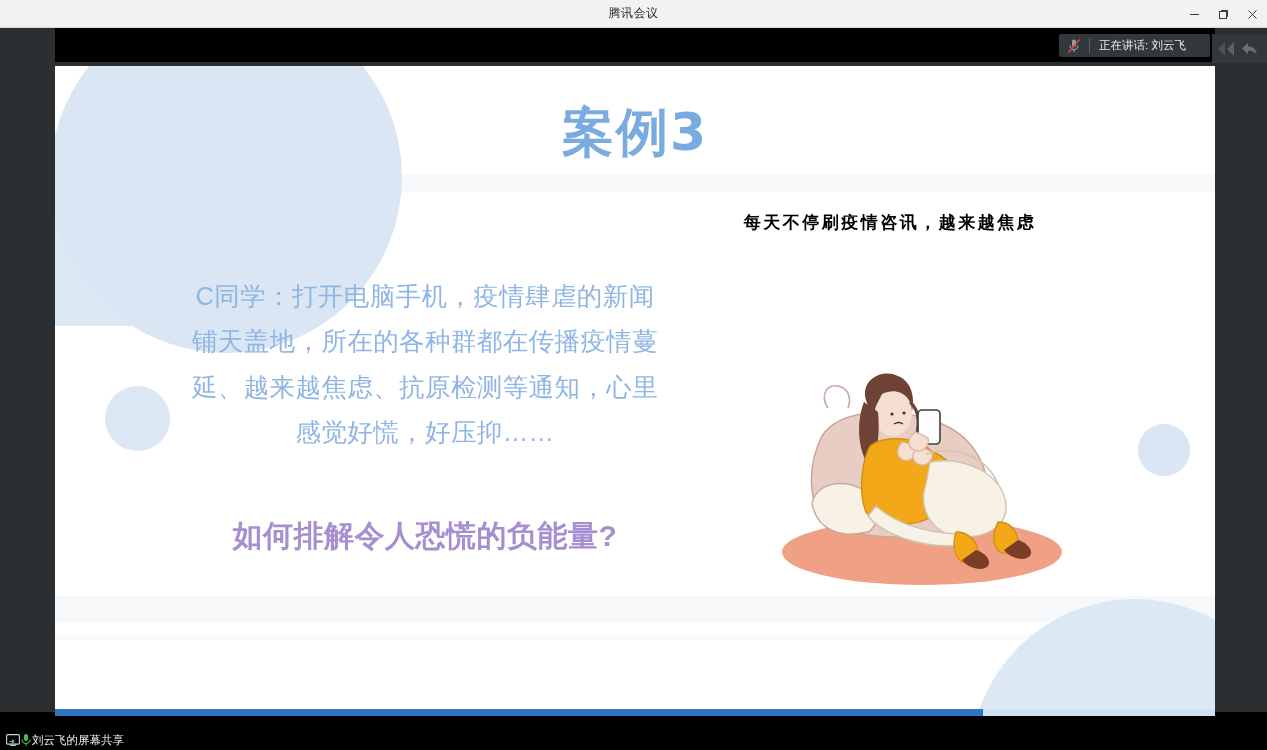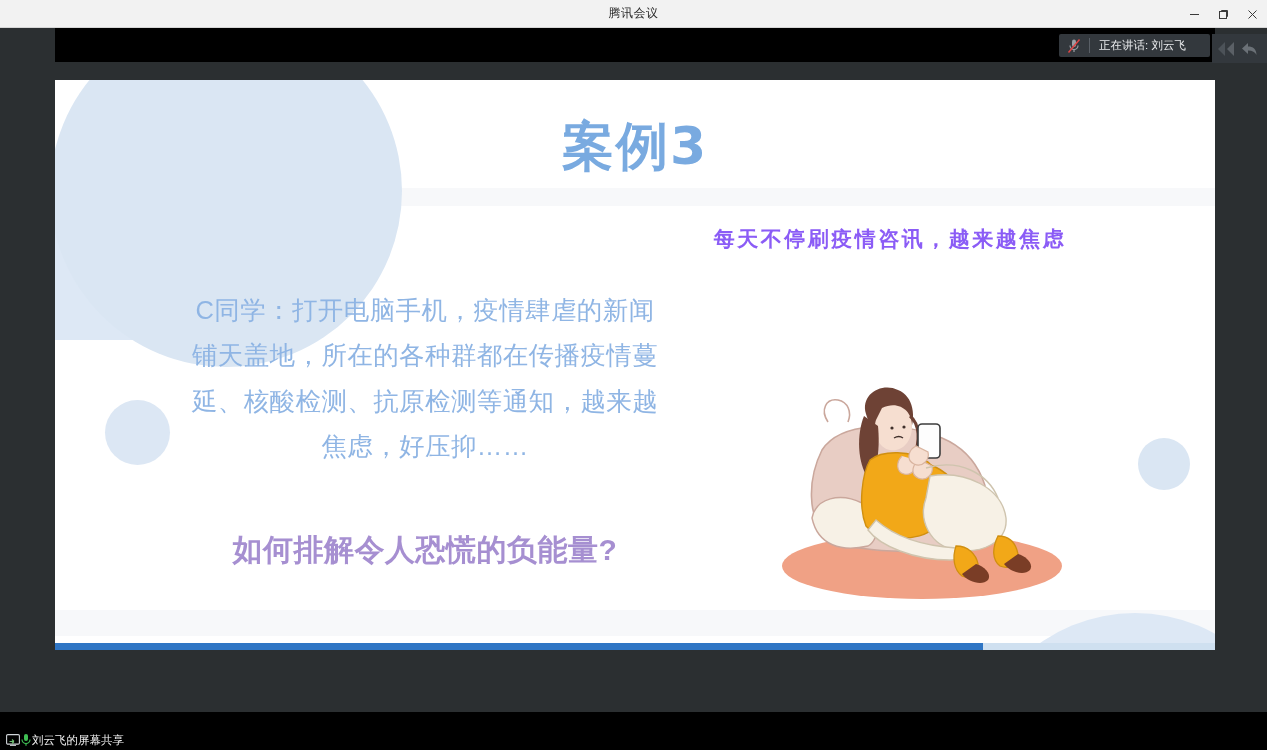--- a/index.html
+++ b/index.html
@@ -49,21 +49,21 @@
   }
   .overlay-ctrls{
     position:absolute; left:1212px; top:34px; width:55px; height:29px;
     display:flex; align-items:center; gap:4px; padding-left:3px;
     background:#33383d; z-index:30;
   }
   .ctrl-ico{ display:flex; align-items:center; justify-content:center; }
 
   
   .slide{
-    position:absolute; left:55px; top:80px; width:1160px; height:570px;
+    position:absolute; left:55px; top:66px; width:1160px; height:650px;
     background:#ffffff; overflow:hidden;
   }
   .band{ position:absolute; left:0; width:100%; background:#f7f8fa; }
   .band-top{ top:108px; height:18px; }
   .band-bot{ top:530px; height:26px; }
   .band-bot2{ top:568px; height:6px; background:#fbfbfc; }
 
   .deco{ position:absolute; border-radius:50%; background:#dae6f3; }
   .deco-1{ left:-5px; top:-65px; width:352px; height:352px; }
   .deco-2{ left:50px; top:320px; width:65px; height:65px; background:#dce7f4; }
@@ -73,21 +73,21 @@
            border-radius:110px 110px 0 0; }
 
   .slide-title{
     position:absolute; left:0; top:32px; width:100%; text-align:center;
     font-size:52px; font-weight:bold; color:#79aae0; letter-spacing:2px;
     font-family:"DejaVu Sans","Liberation Sans",sans-serif;
   }
 
   .hand-note{
     position:absolute; left:625px; top:140px; width:420px;
-    text-align:center; font-size:21px; font-weight:bold; color:#8b5cf6;
+    text-align:center; font-size:17px; font-weight:bold; color:#000000;
     line-height:1.9; letter-spacing:2.5px;
     font-family:"DejaVu Sans","Liberation Sans",sans-serif;
   }
 
   .body-text{
     position:absolute; left:130px; top:208px; width:480px;
     text-align:center; font-size:25.5px; color:#8fb5e4; line-height:1.78;
     letter-spacing:.4px;
   }
 
@@ -181,21 +181,21 @@
     <div class="deco deco-1"></div>
     <div class="deco deco-2"></div>
     <div class="deco deco-3"></div>
     <div class="deco-5"></div>
     <div class="deco deco-4"></div>
 
     <div class="slide-title">案例3</div>
 
     <div class="hand-note">每天不停刷疫情咨讯，越来越焦虑</div>
 
-    <div class="body-text">C同学：打开电脑手机，疫情肆虐的新闻铺天盖地，所在的各种群都在传播疫情蔓延、核酸检测、抗原检测等通知，越来越焦虑，好压抑……</div>
+    <div class="body-text">C同学：打开电脑手机，疫情肆虐的新闻铺天盖地，所在的各种群都在传播疫情蔓延、越来越焦虑、抗原检测等通知，心里感觉好慌，好压抑……</div>
 
     <div class="question">如何排解令人恐慌的负能量?</div>
 
     <div class="illus">
       <svg width="300" height="235" viewBox="0 0 300 235">
         <ellipse cx="152" cy="196" rx="140" ry="33" fill="#f0a185"></ellipse>
         <path d="M52 80 C38 108 36 148 58 168 C86 186 196 188 212 160 C228 128 210 84 172 68 C128 50 70 52 52 80 Z" fill="#e8cdc4" stroke="#caa79c" stroke-width="1.6"></path>
         <path d="M42 148 C48 176 72 182 98 176 C112 168 108 142 92 133 C70 122 46 128 42 148 Z" fill="#f7f1e6" stroke="#caa79c" stroke-width="1.4"></path>
         <path d="M58 52 C50 40 56 28 68 30 C78 32 82 42 78 52" fill="none" stroke="#caa79c" stroke-width="1.6"></path>
         <path d="M96 44 C90 24 112 12 128 20 C144 26 146 48 140 62 C134 76 104 72 96 44 Z" fill="#6e4235"></path>

